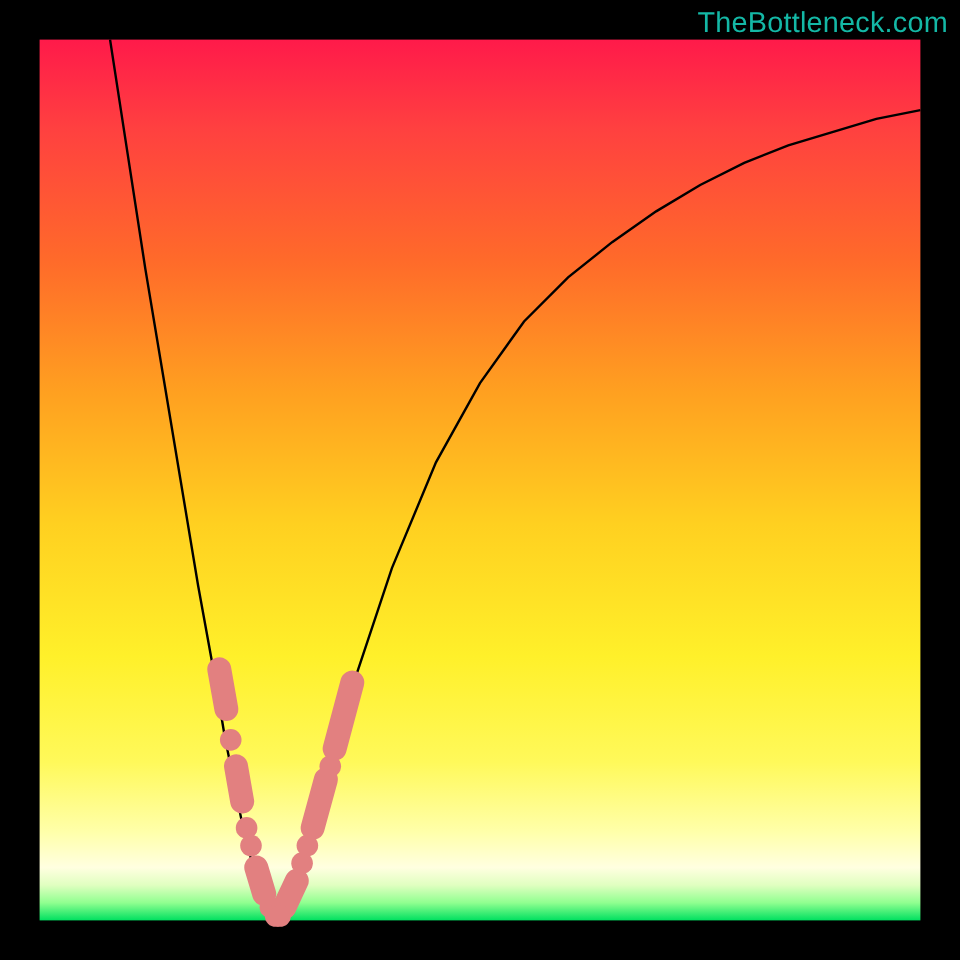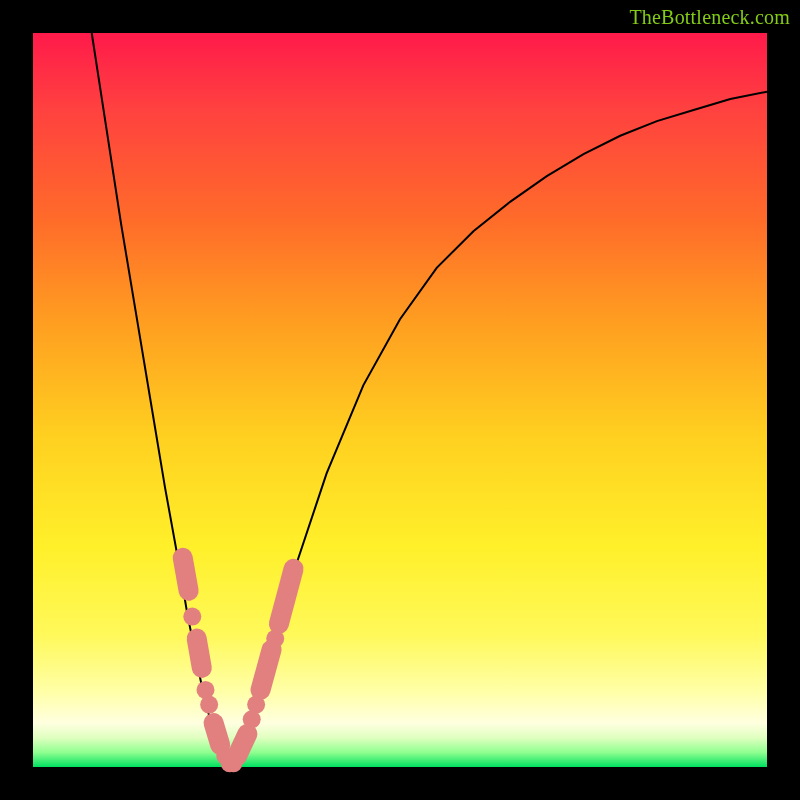--- a/index.html
+++ b/index.html
@@ -30,25 +30,24 @@
       #ffffe0 94%,
       #e0ffc0 96%,
       #90ff90 98%,
       #00e060 100%
     );
   }
   .watermark {
     position: absolute;
     top: 6px;
     right: 10px;
-    color: #84cc16;
-    font-size: 20px;
+    color: #14b8a6;
+    font-size: 24px;
     letter-spacing: 0.2px;
     z-index: 50;
-    font-family: Liberation Serif, serif;
   }
   svg.plot {
     position: absolute;
     left: 33px;
     top: 33px;
     width: 734px;
     height: 734px;
     overflow: visible;
   }
   .curve {

